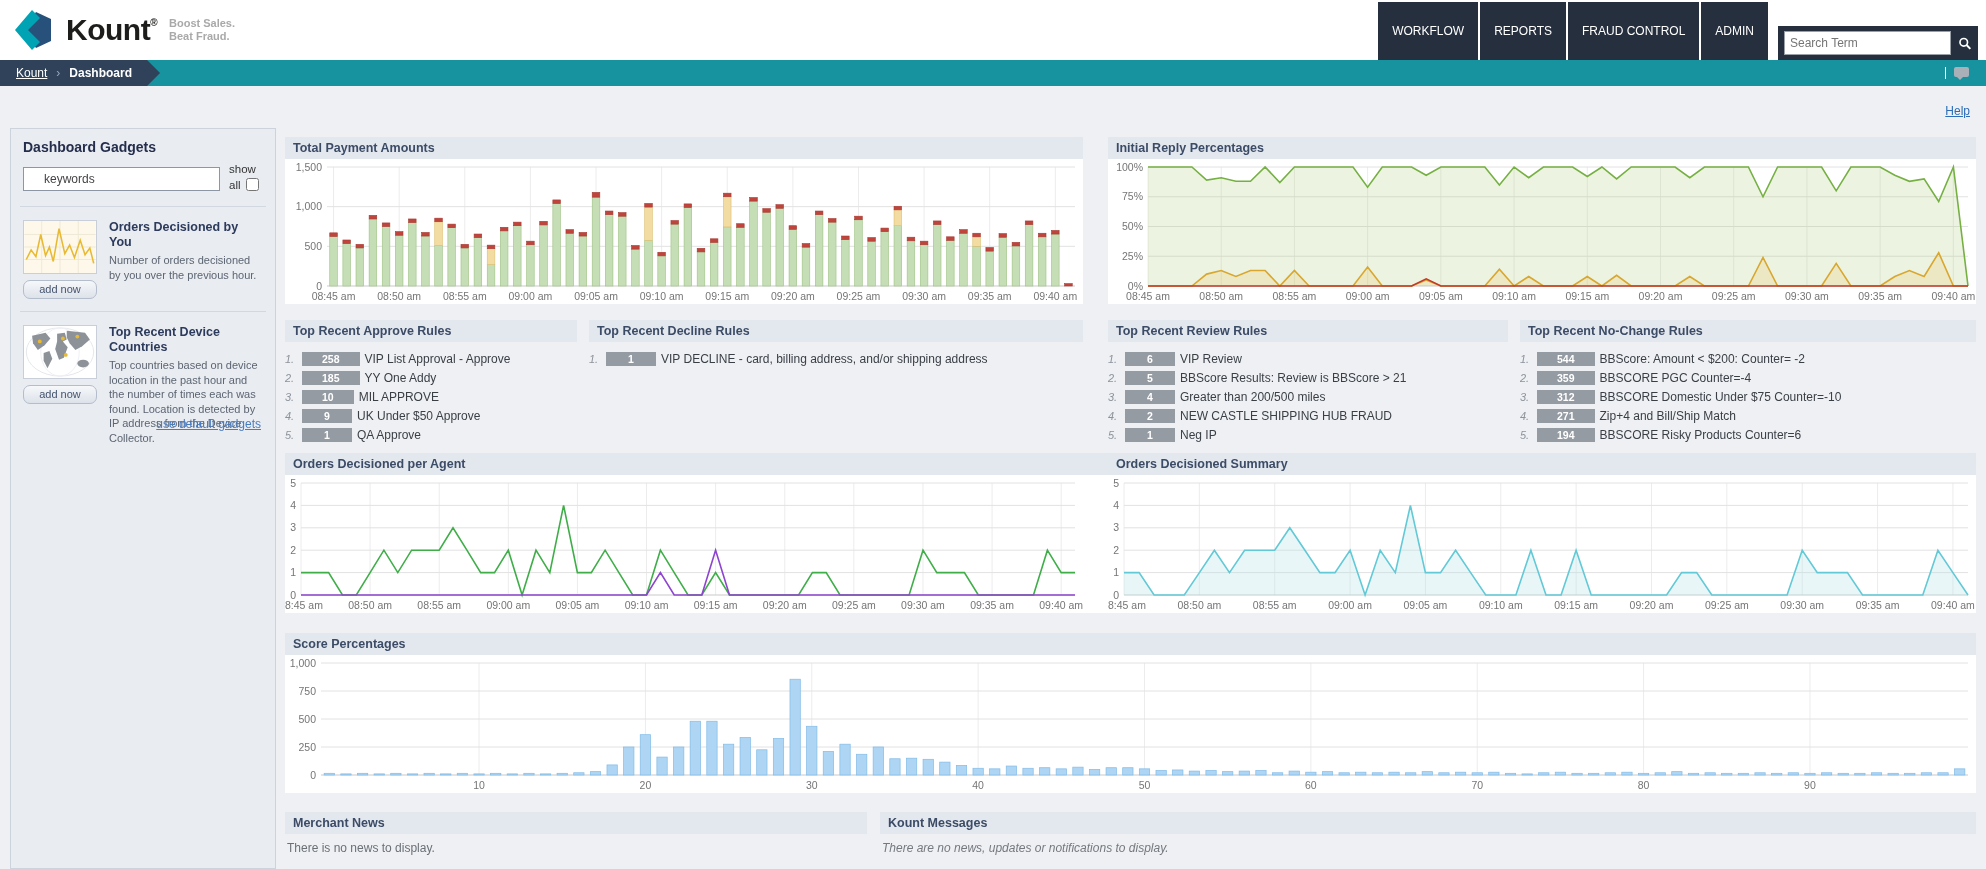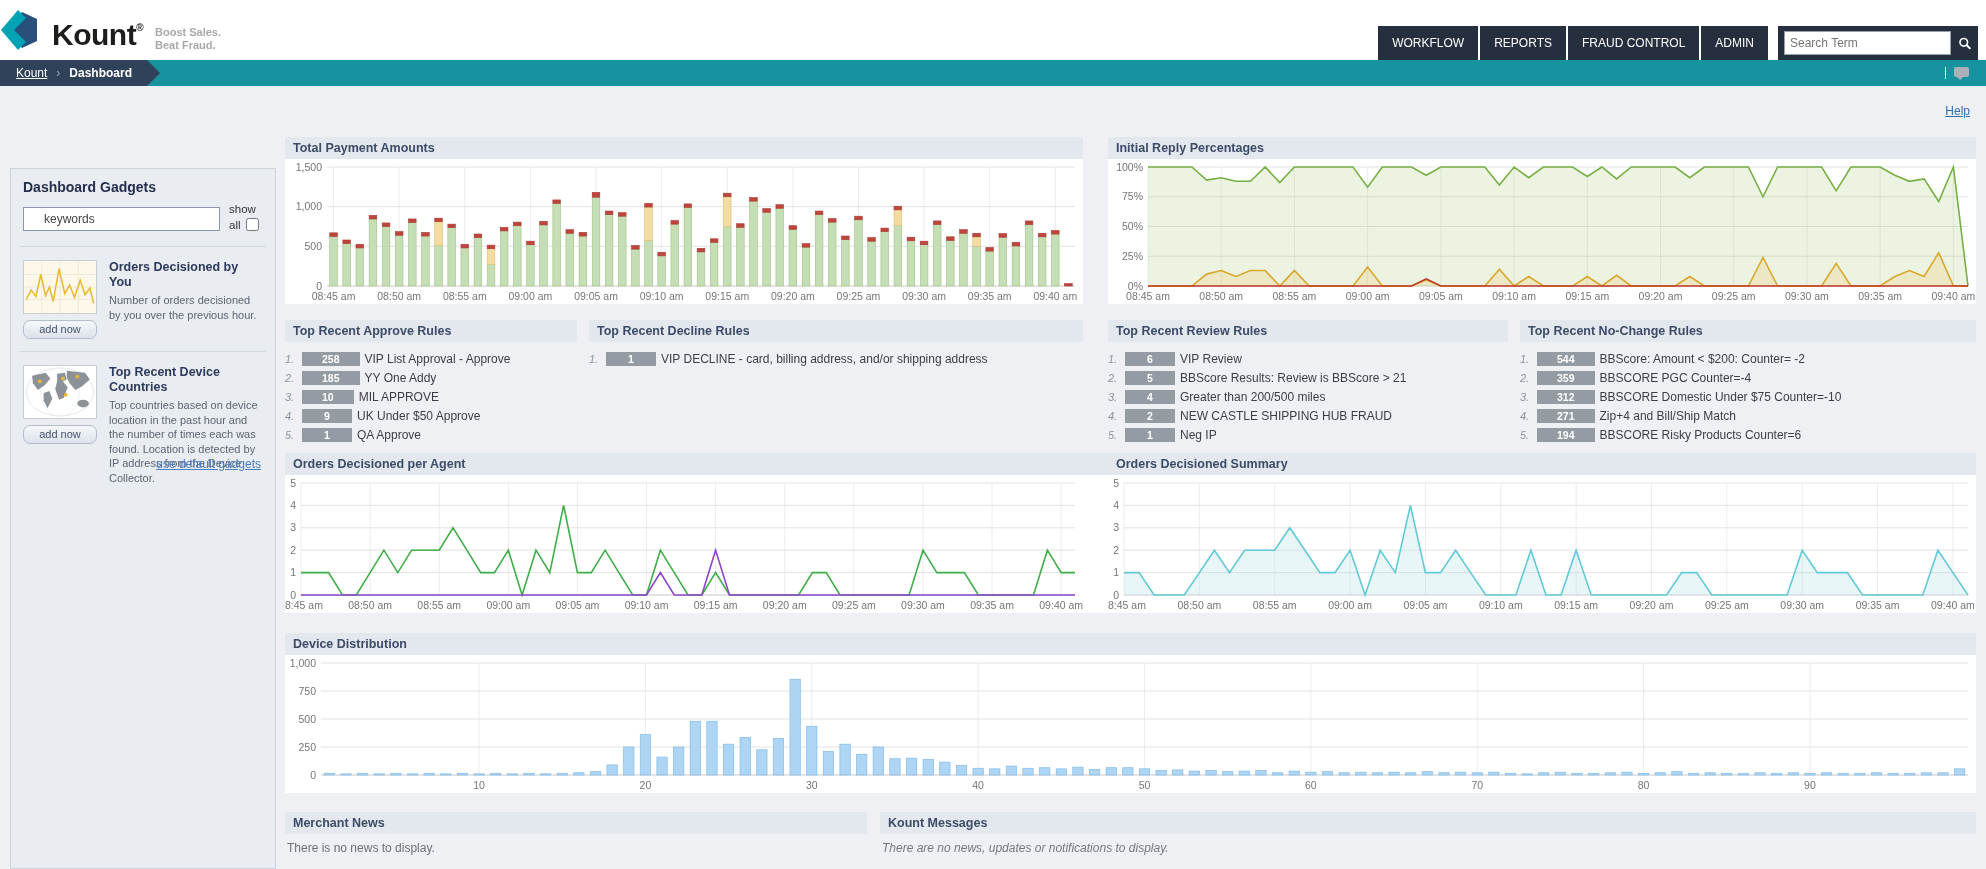--- a/index.html
+++ b/index.html
@@ -1,43 +1,43 @@
 <!DOCTYPE html>
 <html><head>
 <meta charset="utf-8">
 <style>
   html,body{margin:0;padding:0;background:#dfe2e6;}
   .stage{position:relative;width:1986px;height:869px;background:#eef0f3;overflow:hidden;
          font-family:"Liberation Sans",sans-serif;}
   
   .hdr{position:absolute;top:0;left:0;right:0;height:60px;background:#fff;}
-  .logo{position:absolute;left:0;top:8px;display:flex;align-items:flex-end;}
+  .logo{position:absolute;left:14px;top:8px;display:flex;align-items:center;}
   .logo-text{font-size:30px;font-weight:bold;color:#1d1d1b;margin-left:8px;letter-spacing:-.5px;}
   .logo-reg{font-size:10px;vertical-align:14px;font-weight:bold;color:#1d1d1b;}
   .tagline{margin-left:12px;font-size:11px;font-weight:bold;color:#a9a9a9;line-height:1.2;}
   .nav{position:absolute;right:218px;bottom:0;display:flex;gap:2px;}
-  .nav-item{background:#262f3d;color:#fff;font-size:12px;padding:0 14px;height:34px;line-height:34px;cursor:pointer;}
+  .nav-item{background:#262f3d;color:#fff;font-size:12px;padding:12px 14px;height:34px;line-height:34px;cursor:pointer;}
   .searchbox{position:absolute;right:8px;bottom:0;height:34px;width:200px;background:#262f3d;display:flex;align-items:center;padding:0 6px;box-sizing:border-box;}
   .searchbox input{width:158px;height:20px;border:1px solid #9aa0a8;font-size:12px;padding:1px 5px;color:#444;font-family:"Liberation Sans",sans-serif;}
   .search-ico{margin-left:7px;display:block;}
   
   .crumbbar{position:absolute;top:60px;left:0;right:0;height:26px;background:#1793a0;}
   .crumb{display:inline-flex;align-items:center;height:26px;background:#30415a;color:#fff;
          padding:0 28px 0 16px;font-size:12px;
          clip-path:polygon(0 0,calc(100% - 13px) 0,100% 50%,calc(100% - 13px) 100%,0 100%);}
   .crumb-root{color:#fff;text-decoration:underline;cursor:pointer;}
   .crumb-sep{margin:0 9px;color:#93a7c0;}
   .crumb-cur{font-weight:bold;}
   .cb-sep{position:absolute;right:40px;top:7px;width:1px;height:12px;background:#fff;}
   .bubble{position:absolute;right:17px;top:7px;width:15px;height:10px;background:#aab0b8;border-radius:2px;cursor:pointer;}
   .bubble:after{content:'';position:absolute;left:3px;top:10px;border:3px solid transparent;border-top-color:#aab0b8;}
   .help{position:absolute;top:104px;right:16px;font-size:12px;color:#2e6cb5;text-decoration:underline;cursor:pointer;}
   
   .sidebar{position:absolute;left:10px;top:128px;width:266px;bottom:0;background:#e9ecf1;
-           border:1px solid #ccd3dd;box-sizing:border-box;padding:10px 12px;margin-top:40px;}
+           border:1px solid #ccd3dd;box-sizing:border-box;padding:10px 12px;}
   .sb-title{font-size:14px;font-weight:bold;color:#242e4c;}
   .sb-search{margin-top:8px;display:flex;align-items:center;}
   .keywords{width:168px;height:20px;border:1px solid #8d96a5;font-size:12px;padding:1px 20px;color:#444;font-family:"Liberation Sans",sans-serif;}
   .showall{font-size:11.5px;color:#333;margin-left:9px;}
   .showall input{vertical-align:-2px;margin-left:5px;}
   .sb-div{border-top:1px solid #d2d8e0;margin:12px -3px 0;}
   .gadget{display:flex;margin-top:13px;}
   .g-left{width:76px;flex:none;}
   .thumb{width:74px;height:54px;background:#fff;border:1px solid #c9cfd8;box-sizing:border-box;display:block;}
   .addnow{margin-top:6px;width:74px;height:19px;background:linear-gradient(#f6f8fa,#dde2ea);
@@ -550,21 +550,21 @@
           <line x1="16" y1="30.39999999999999" x2="860" y2="30.39999999999999" stroke="#e2e2e2"></line>
           <text x="11" y="33.89999999999999" text-anchor="end" class="tick">4</text>
           <line x1="16" y1="8" x2="860" y2="8" stroke="#e2e2e2"></line>
           <text x="11" y="11.5" text-anchor="end" class="tick">5</text>
           <path d="M16.0 97.6 L31.1 97.6 L46.1 120.0 L61.2 120.0 L76.3 120.0 L91.4 97.6 L106.4 75.2 L121.5 97.6 L136.6 75.2 L151.6 75.2 L166.7 75.2 L181.8 52.8 L196.9 75.2 L211.9 97.6 L227.0 97.6 L242.1 75.2 L257.1 120.0 L272.2 75.2 L287.3 97.6 L302.4 30.4 L317.4 97.6 L332.5 97.6 L347.6 75.2 L362.6 97.6 L377.7 120.0 L392.8 120.0 L407.9 120.0 L422.9 75.2 L438.0 120.0 L453.1 120.0 L468.1 75.2 L483.2 120.0 L498.3 120.0 L513.4 120.0 L528.4 120.0 L543.5 120.0 L558.6 120.0 L573.6 97.6 L588.7 97.6 L603.8 120.0 L618.9 120.0 L633.9 120.0 L649.0 120.0 L664.1 120.0 L679.1 120.0 L694.2 75.2 L709.3 97.6 L724.4 97.6 L739.4 97.6 L754.5 120.0 L769.6 120.0 L784.6 120.0 L799.7 120.0 L814.8 120.0 L829.9 75.2 L844.9 97.6 L860.0 120.0 L860.0 120 L16.0 120 Z" fill="rgba(180,226,232,0.30)" stroke="none"></path>
           <path d="M16.0 97.6 L31.1 97.6 L46.1 120.0 L61.2 120.0 L76.3 120.0 L91.4 97.6 L106.4 75.2 L121.5 97.6 L136.6 75.2 L151.6 75.2 L166.7 75.2 L181.8 52.8 L196.9 75.2 L211.9 97.6 L227.0 97.6 L242.1 75.2 L257.1 120.0 L272.2 75.2 L287.3 97.6 L302.4 30.4 L317.4 97.6 L332.5 97.6 L347.6 75.2 L362.6 97.6 L377.7 120.0 L392.8 120.0 L407.9 120.0 L422.9 75.2 L438.0 120.0 L453.1 120.0 L468.1 75.2 L483.2 120.0 L498.3 120.0 L513.4 120.0 L528.4 120.0 L543.5 120.0 L558.6 120.0 L573.6 97.6 L588.7 97.6 L603.8 120.0 L618.9 120.0 L633.9 120.0 L649.0 120.0 L664.1 120.0 L679.1 120.0 L694.2 75.2 L709.3 97.6 L724.4 97.6 L739.4 97.6 L754.5 120.0 L769.6 120.0 L784.6 120.0 L799.7 120.0 L814.8 120.0 L829.9 75.2 L844.9 97.6 L860.0 120.0 " fill="none" stroke="#62c9d6" stroke-width="1.6"></path>
         </svg></div>
   </div>
 
   <div class="panel" style="left:285px;top:633px;width:1691px;height:160px">
-    <div class="phead">Device Distribution</div>
+    <div class="phead">Score Percentages</div>
     <div class="dots">●●●</div>
     <div class="chart-box"><svg width="1691" height="138">
           <line x1="194.04545454545456" y1="8" x2="194.04545454545456" y2="120" stroke="#ececec"></line>
           <text x="194.04545454545456" y="134" text-anchor="middle" class="tick">10</text>
           <line x1="360.40909090909093" y1="8" x2="360.40909090909093" y2="120" stroke="#ececec"></line>
           <text x="360.40909090909093" y="134" text-anchor="middle" class="tick">20</text>
           <line x1="526.7727272727273" y1="8" x2="526.7727272727273" y2="120" stroke="#ececec"></line>
           <text x="526.7727272727273" y="134" text-anchor="middle" class="tick">30</text>
           <line x1="693.1363636363636" y1="8" x2="693.1363636363636" y2="120" stroke="#ececec"></line>
           <text x="693.1363636363636" y="134" text-anchor="middle" class="tick">40</text>

